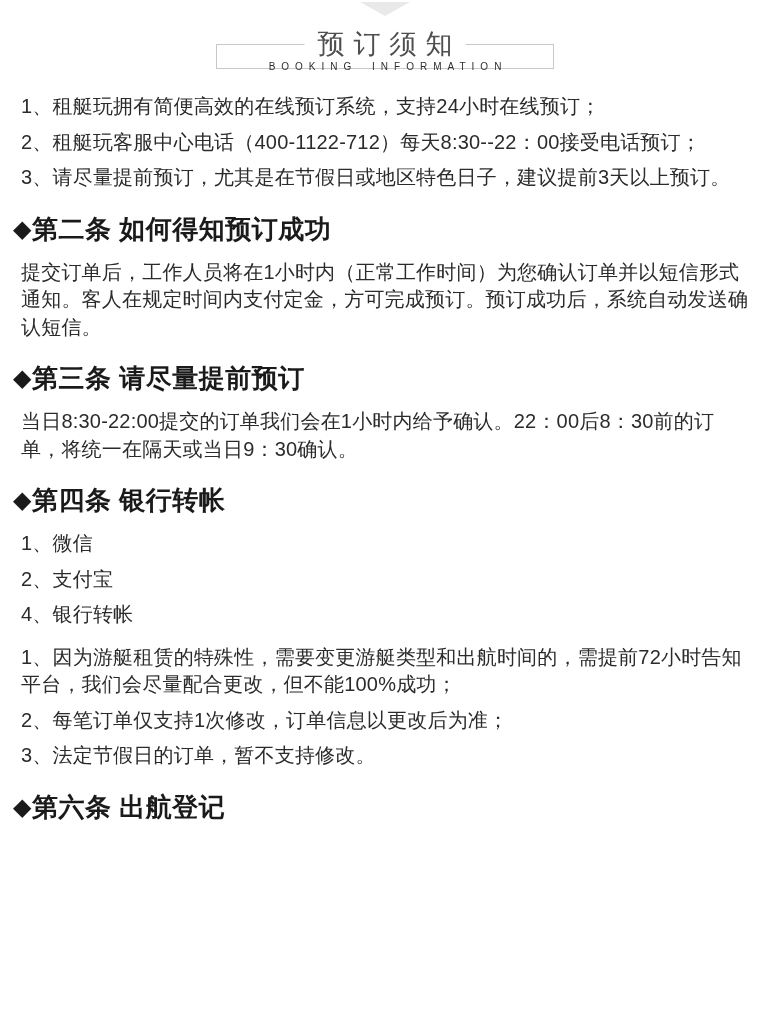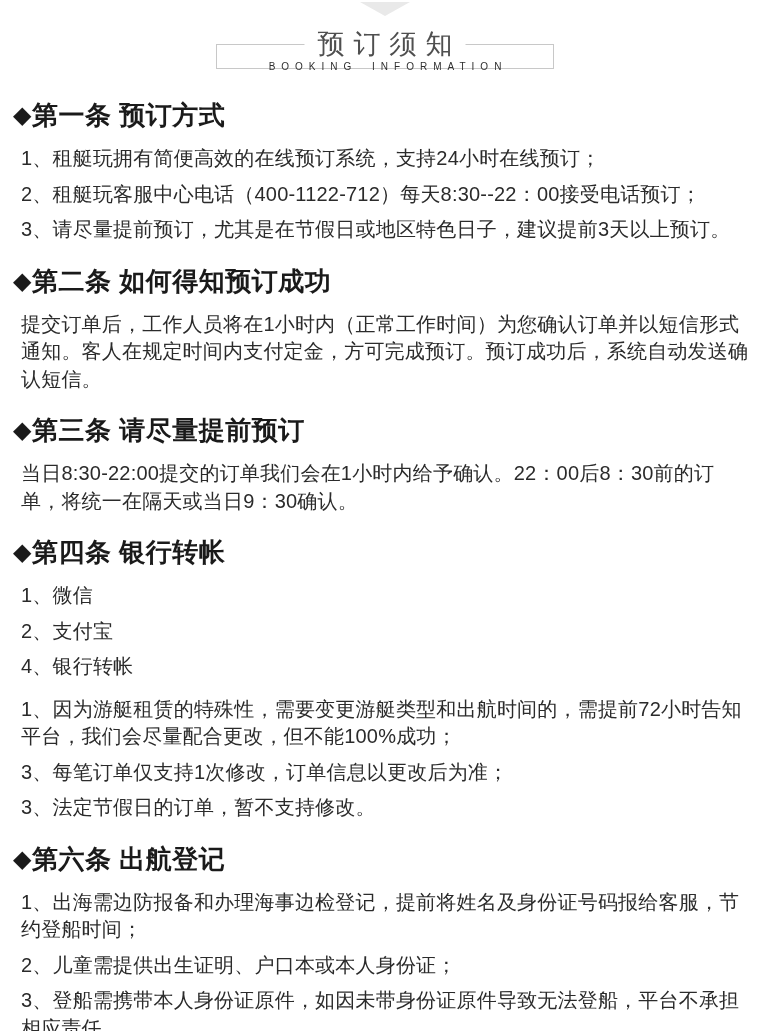--- a/index.html
+++ b/index.html
@@ -103,21 +103,20 @@
 <div class="header">
   <div class="down-triangle"></div>
   <div class="title-box"></div>
   <div class="page-title">预订须知</div>
   <div class="page-subtitle">BOOKING INFORMATION</div>
 </div>
 
 <div class="content-wrap">
 
   <section>
-    <h2 class="section-heading"><span class="diamond">◆</span><span>第一条 预订方式</span></h2>
     <div class="section-body">
       <p>1、租艇玩拥有简便高效的在线预订系统，支持24小时在线预订；</p>
       <p>2、租艇玩客服中心电话（400-1122-712）每天8:30--22：00接受电话预订；</p>
       <p>3、请尽量提前预订，尤其是在节假日或地区特色日子，建议提前3天以上预订。</p>
     </div>
   </section>
 
   <section>
     <h2 class="section-heading"><span class="diamond">◆</span><span>第二条 如何得知预订成功</span></h2>
     <div class="section-body">
@@ -137,27 +136,22 @@
     <div class="section-body">
       <p>1、微信</p>
       <p>2、支付宝</p>
       <p>4、银行转帐</p>
     </div>
   </section>
 
   <section>
     <div class="section-body">
       <p>1、因为游艇租赁的特殊性，需要变更游艇类型和出航时间的，需提前72小时告知平台，我们会尽量配合更改，但不能100%成功；</p>
-      <p>3、每笔订单仅支持1次修改，订单信息以更改后为准；</p>
+      <p>2、每笔订单仅支持1次修改，订单信息以更改后为准；</p>
       <p>3、法定节假日的订单，暂不支持修改。</p>
     </div>
   </section>
 
   <section>
     <h2 class="section-heading"><span class="diamond">◆</span><span>第六条 出航登记</span></h2>
-    <div class="section-body">
-      <p>1、出海需边防报备和办理海事边检登记，提前将姓名及身份证号码报给客服，节约登船时间；</p>
-      <p>2、儿童需提供出生证明、户口本或本人身份证；</p>
-      <p>3、登船需携带本人身份证原件，如因未带身份证原件导致无法登船，平台不承担相应责任。</p>
-    </div>
   </section>
 
 </div>
 
 </body></html>

